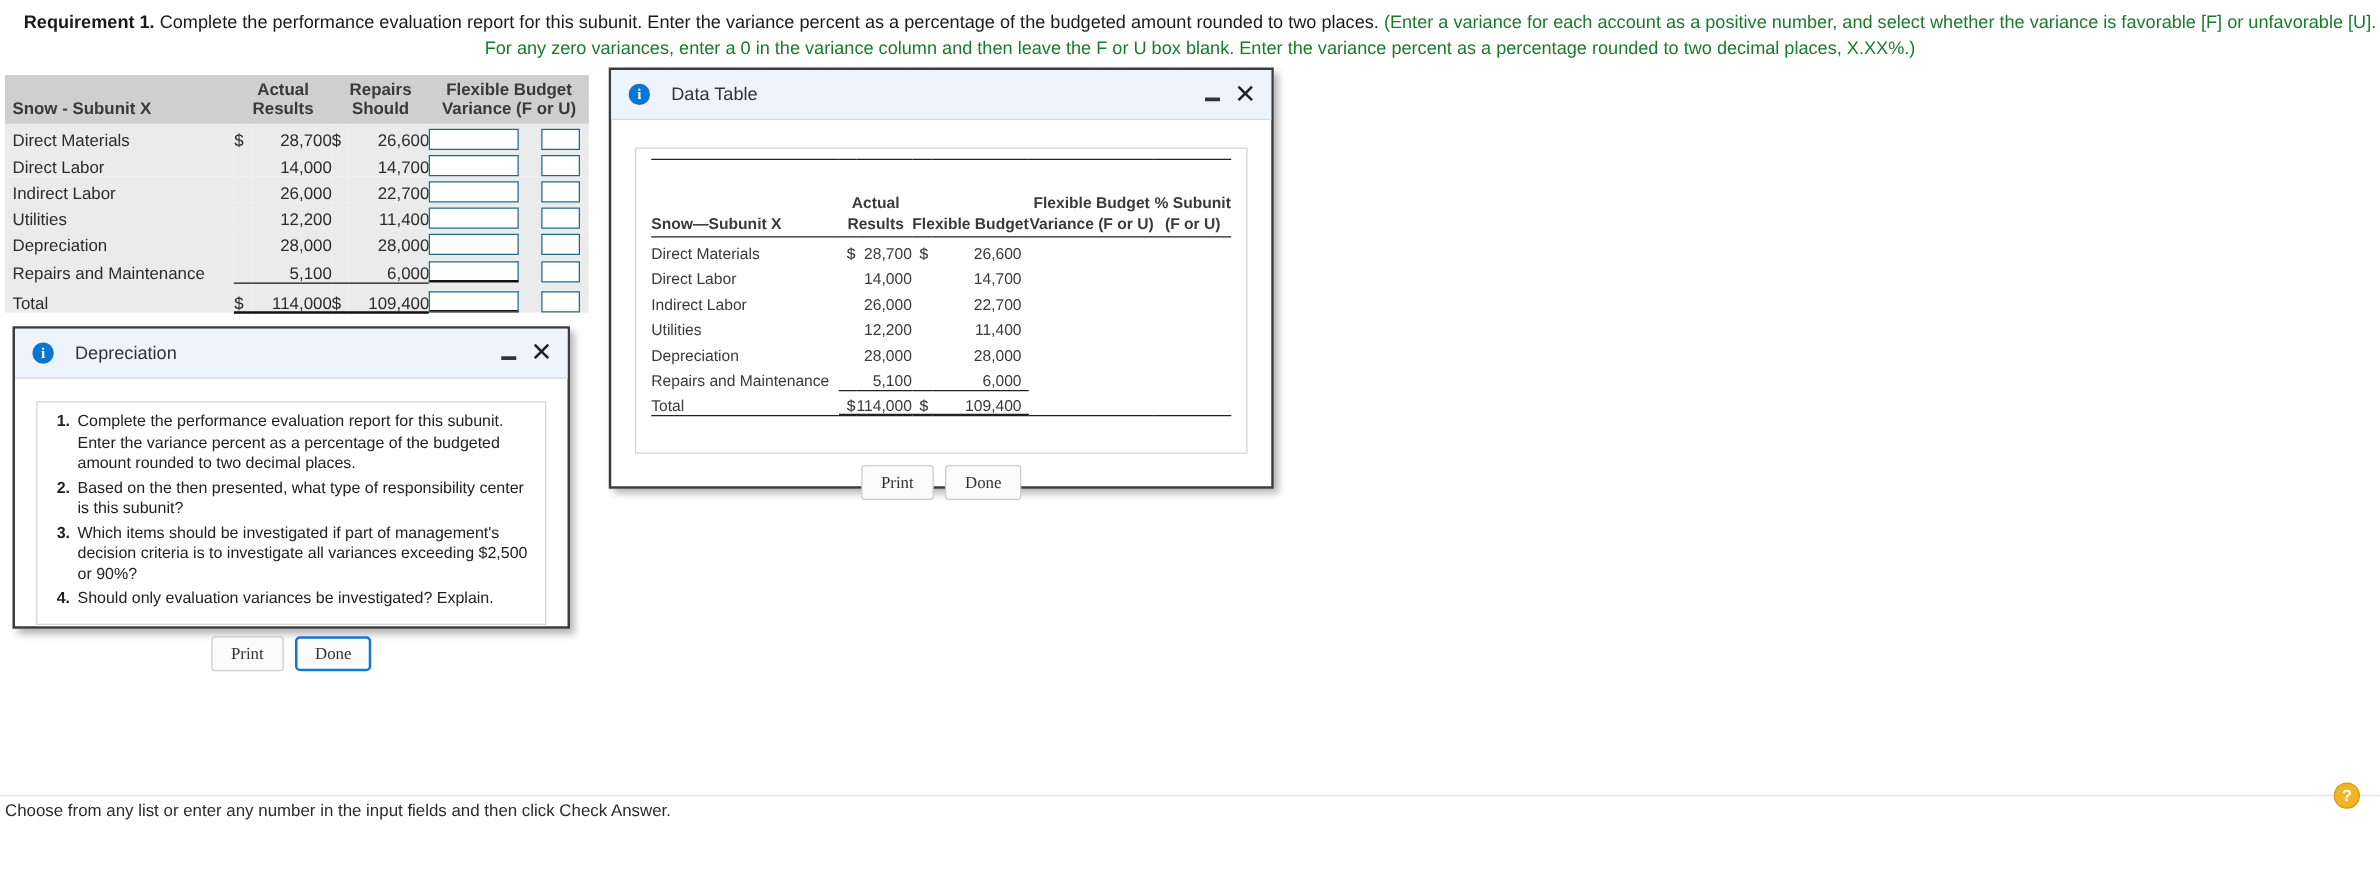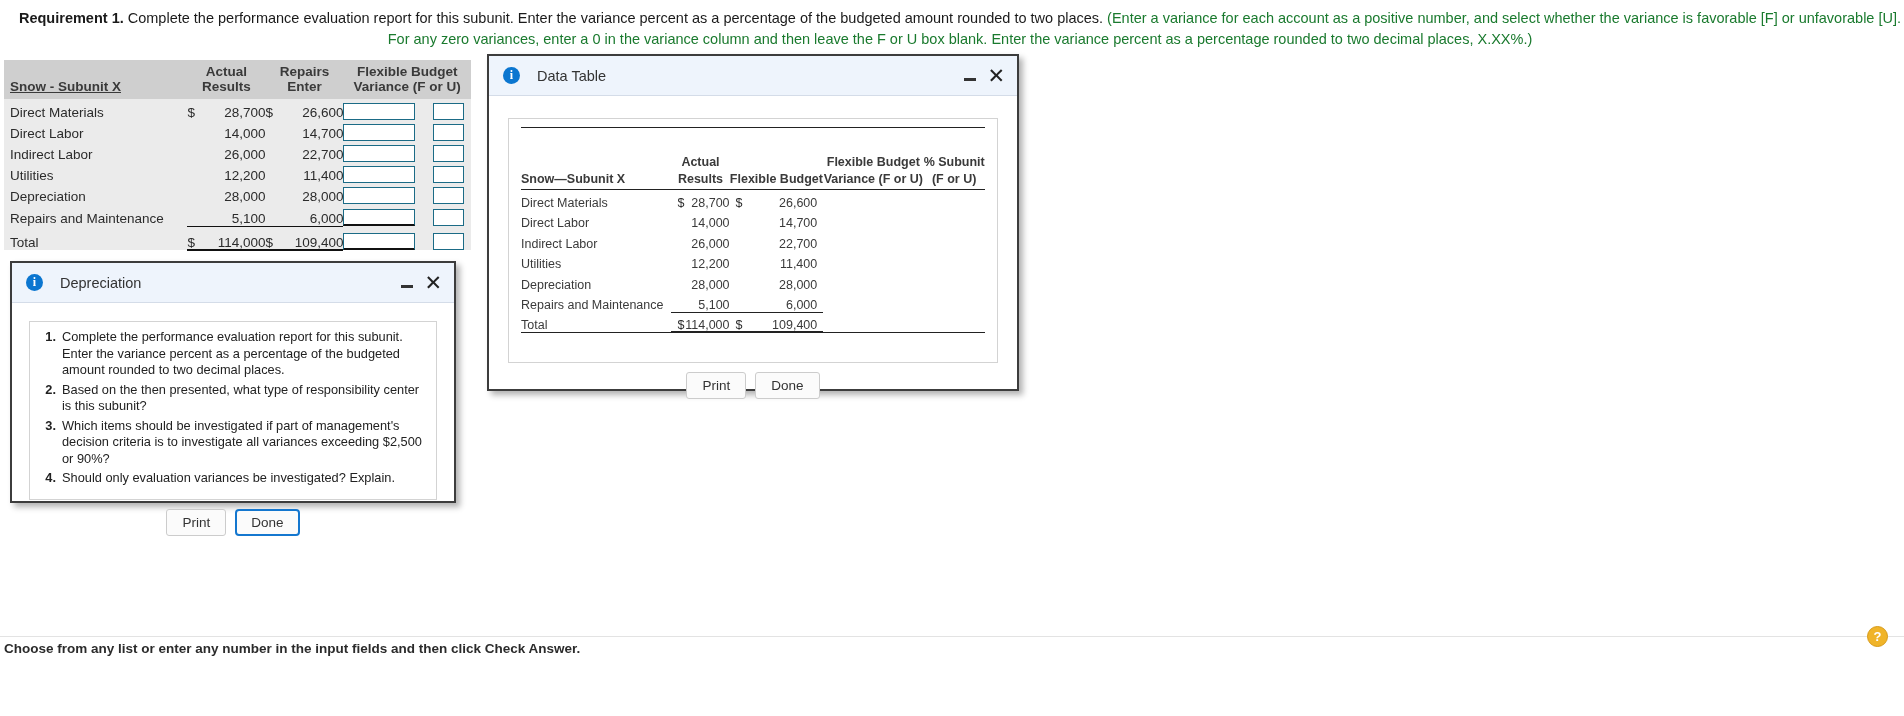--- a/index.html
+++ b/index.html
@@ -171,21 +171,21 @@
     padding: 9px 0 14px 0;
   }
   .btn {
     background: #fbfbfb;
     border: 1px solid #cccccc;
     border-radius: 3px;
     font-size: 13.5px;
     color: #333;
     padding: 5px 15px;
     cursor: pointer;
-    font-family: Liberation Sans, sans-serif;
+    font-family: Liberation Serif, serif;
   }
   .btn.focused {
     border: 2px solid #1477cf;
     border-radius: 4px;
     padding: 4px 14px;
   }
 
   
   #data-table-modal { left: 487px; top: 54px; width: 528px; height: 333px; }
   .dt-wrap {
@@ -263,21 +263,20 @@
     border-top: 1px solid #e3e3e3;
     border-bottom: 1px solid #e3e3e3;
     height: 29px;
   }
   .hint-text {
     position: absolute;
     left: 4px;
     top: 641px;
     font-size: 13.5px;
     color: #2b2b2b;
-    font-weight: bold;
   }
   .help-badge {
     position: absolute;
     left: 1867px;
     top: 626px;
     width: 19px;
     height: 19px;
     border-radius: 50%;
     background: #f0b429;
     border: 1px solid #d79a17;
@@ -307,23 +306,23 @@
 
 <table class="sheet">
   <thead>
     <tr class="hdr-top">
       <td></td>
       <td colspan="2">Actual</td>
       <td colspan="2">Repairs</td>
       <td colspan="2">Flexible Budget</td>
     </tr>
     <tr class="hdr-bot">
-      <td style="text-align:left;padding-left:6px;text-decoration:underline;">Snow - Subunit X</td>
+      <td style="text-align:left;padding-left:6px;">Snow - Subunit X</td>
       <td colspan="2">Results</td>
-      <td colspan="2">Enter</td>
+      <td colspan="2">Should</td>
       <td colspan="2">Variance (F or U)</td>
     </tr>
   </thead>
   <tbody>
 
     <tr>
       <td class="rowlabel">Direct Materials</td>
       <td class="cur">$</td>
       <td class="num w-act">28,700</td>
       <td class="cur">$</td>

